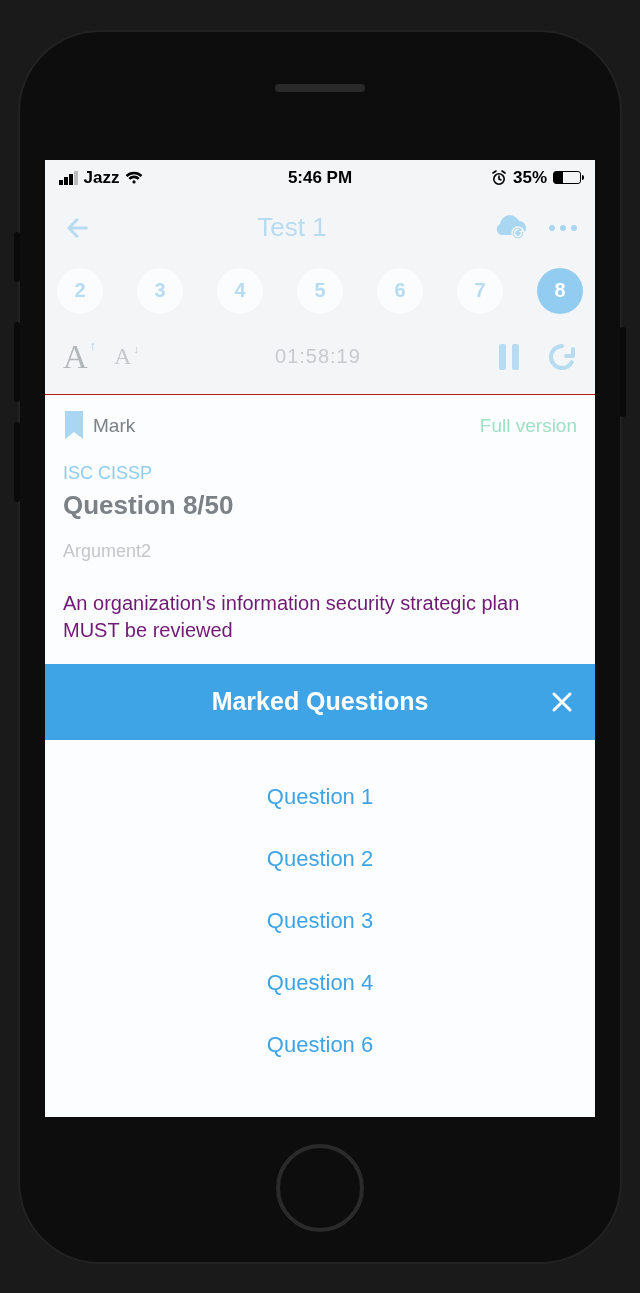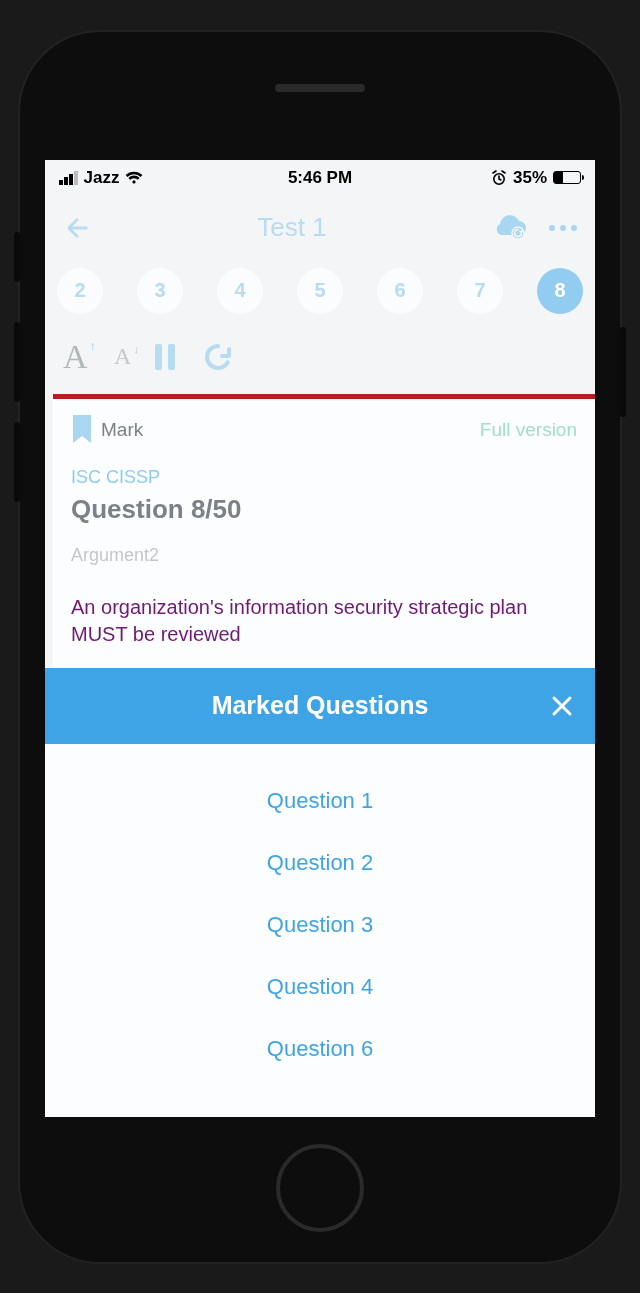--- a/index.html
+++ b/index.html
@@ -61,21 +61,21 @@
   .toolbar { display:flex; align-items:center; padding: 6px 18px 18px; gap:14px; }
   .font-btn { color:#c5c9cc; font-family: Georgia, serif; display:flex; align-items:flex-start; }
   .font-big { font-size:34px; color:#b2b7ba; }
   .font-small { font-size:24px; margin-left:4px; }
   .arrow-sup { font-size:13px; color:#9fd0ef; margin-left:2px; }
   .arrow-sub { font-size:11px; color:#c5c9cc; margin-left:2px; }
   .timer { flex:1; text-align:center; font-size:20px; color:#c7cbce; font-weight:500; letter-spacing:1px; }
   .tool-right { display:flex; gap:26px; align-items:center; }
 
   .card {
-    background:#fbfdfe; border-top:5px solid #b91c1c; padding:16px 18px 20px;margin-left:8px;
+    background:#fbfdfe; border-top:1px solid #b91c1c; padding:16px 18px 20px;
   }
   .mark-row { display:flex; justify-content:space-between; align-items:center; margin-bottom:22px; }
   .mark-left { display:flex; align-items:center; gap:8px; color:#7b8186; font-size:19px; }
   .fv { color:#9fe1c3; font-size:19px; font-weight:500; }
   .exam-code { color:#8fcdf0; font-size:18px; font-weight:500; margin-bottom:6px; }
   .qnum { color:#7b8186; font-size:26px; font-weight:700; margin-bottom:20px; }
   .arg { color:#c3c7ca; font-size:18px; margin-bottom:28px; }
   .stem { color:#701a75; font-size:20px; line-height:1.35; }
 
   .sheet-hdr {
@@ -160,20 +160,21 @@
 
     <div class="toolbar">
       <span class="font-btn">
           <span class="font-big">A</span>
           <span class="arrow-sup">↑</span>
         </span>
       <span class="font-btn">
           <span class="font-small">A</span>
           <span class="arrow-sub">↓</span>
         </span>
+      <div class="timer">01:58:19</div>
       <div class="tool-right">
         <svg width="24" height="30" viewBox="0 0 24 30">
             <rect x="2" y="2" width="7" height="26" rx="2" fill="#b7dcf2"></rect>
             <rect x="15" y="2" width="7" height="26" rx="2" fill="#b7dcf2"></rect>
           </svg>
         <svg width="30" height="30" viewBox="0 0 30 30">
             <path d="M15 4a11 11 0 100 22 11 11 0 009.7-5.8M26 7v7h-7" fill="none" stroke="#b7dcf2" stroke-width="4" stroke-linecap="round" stroke-linejoin="round"></path>
           </svg>
       </div>
     </div>

